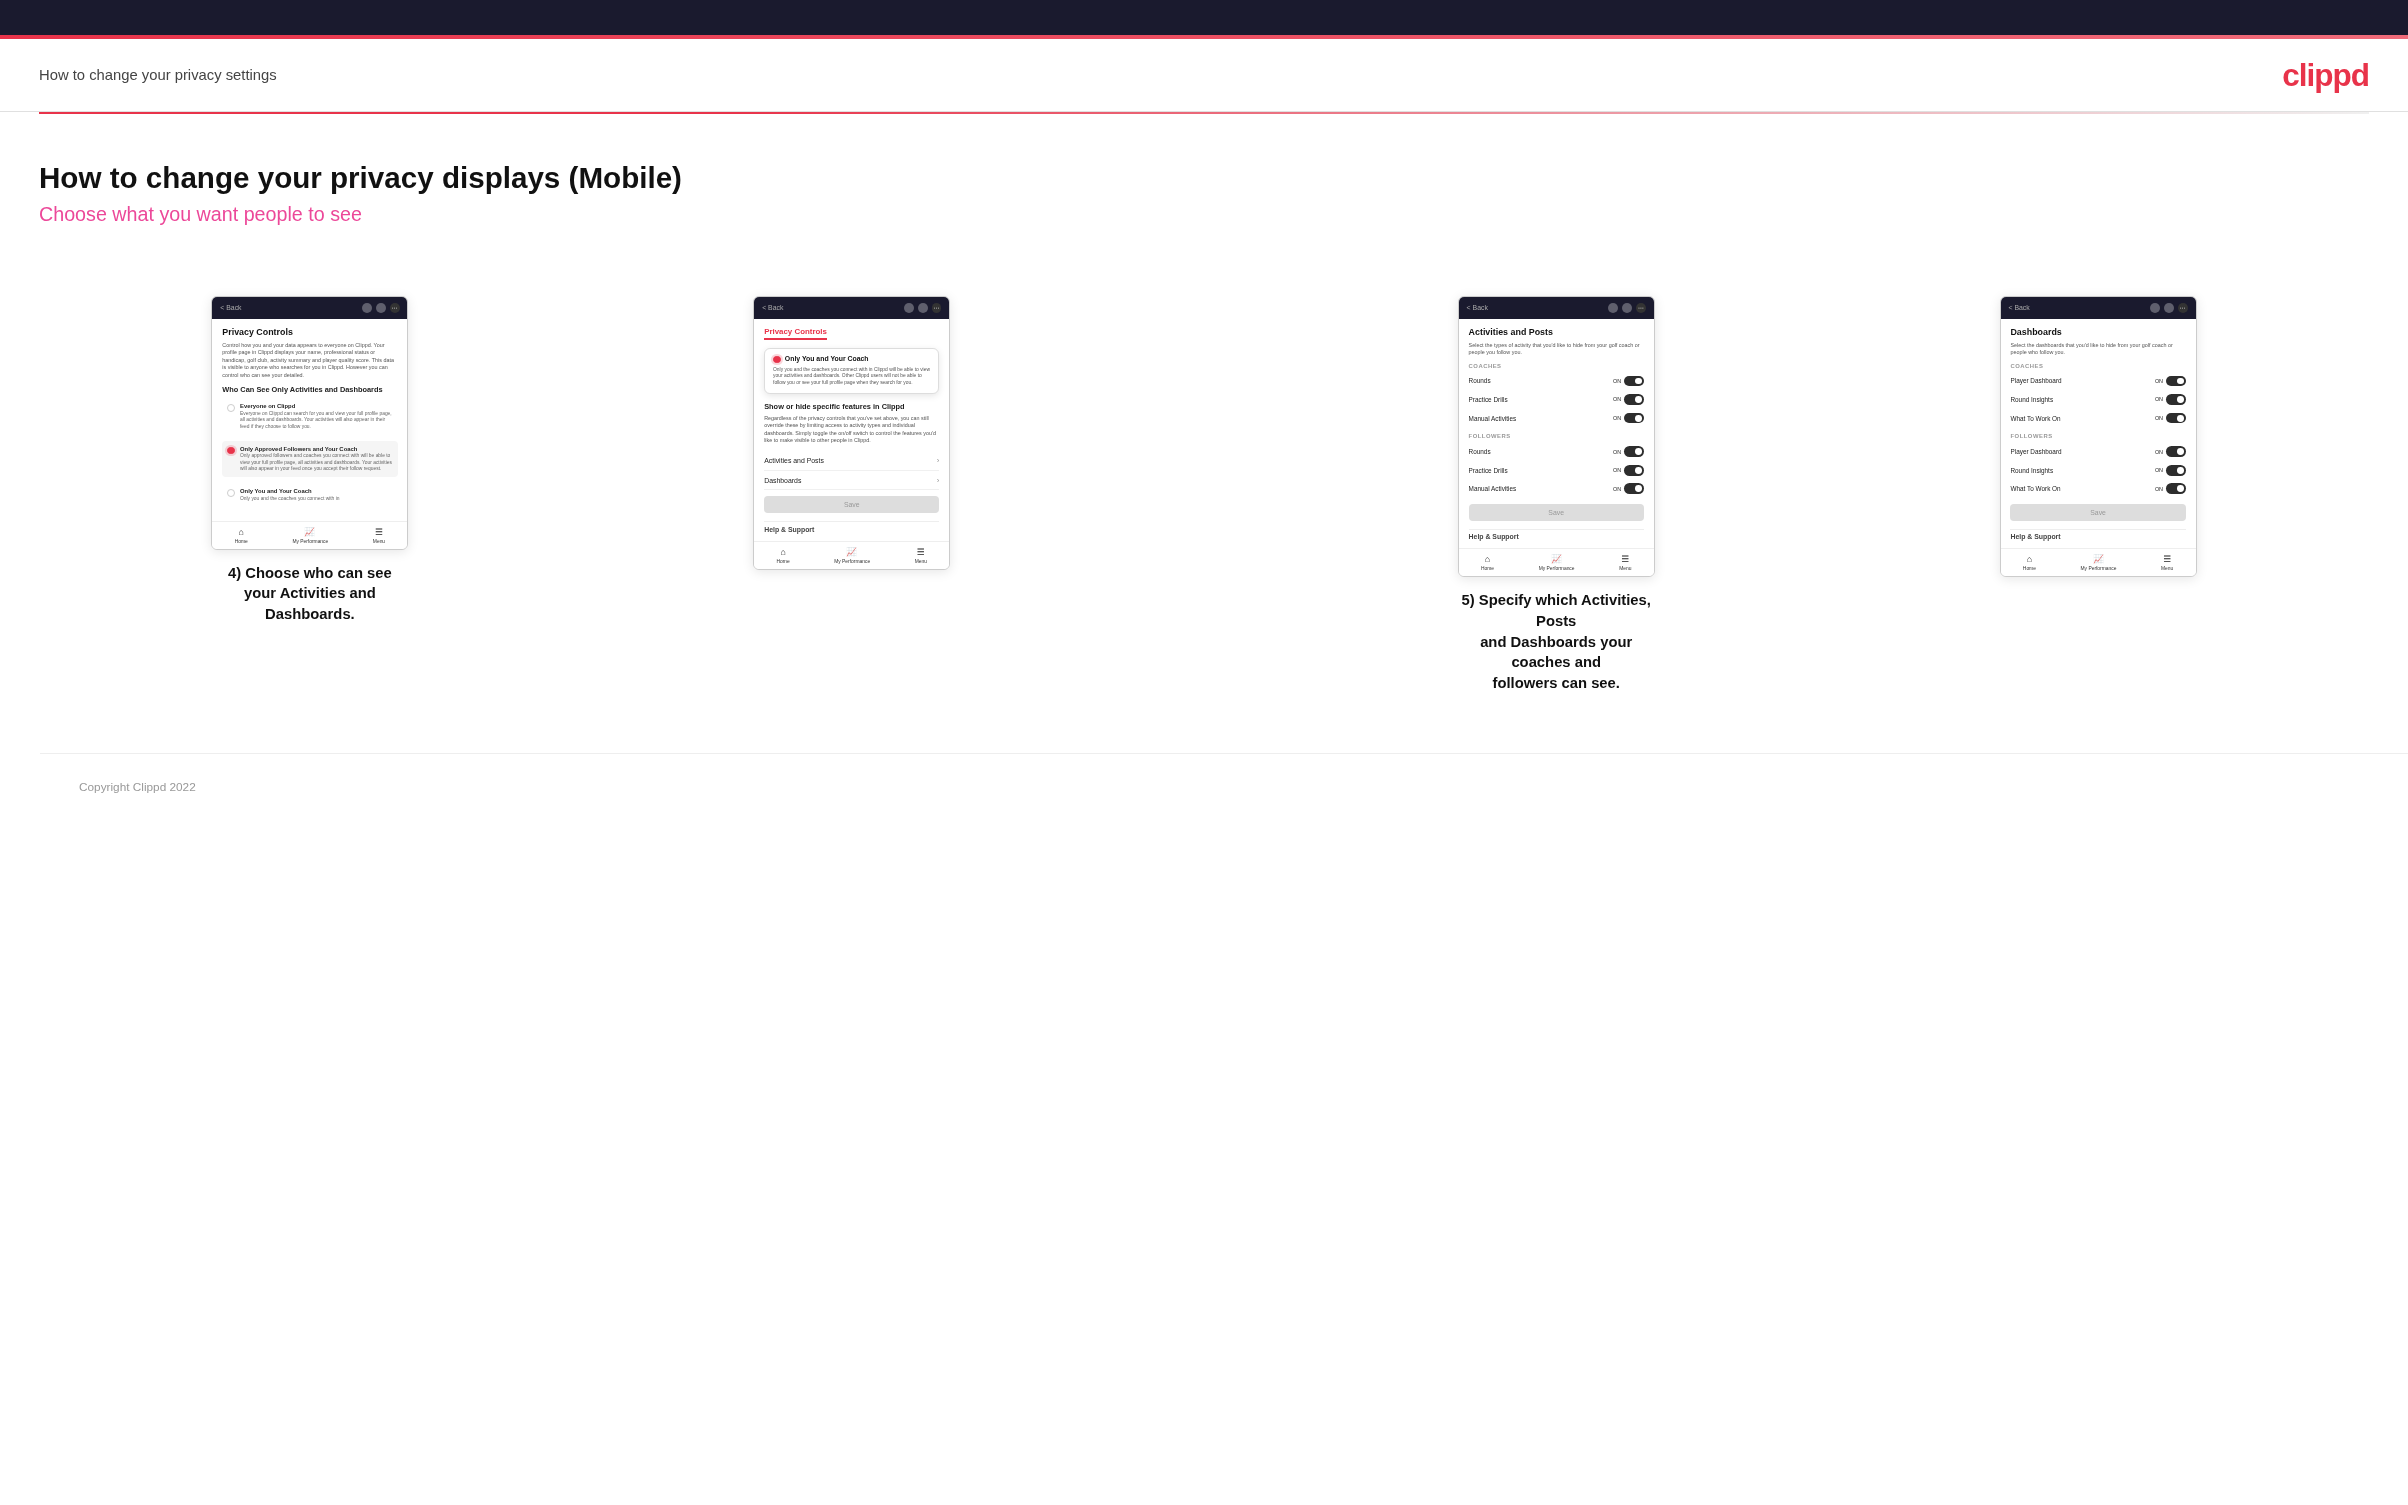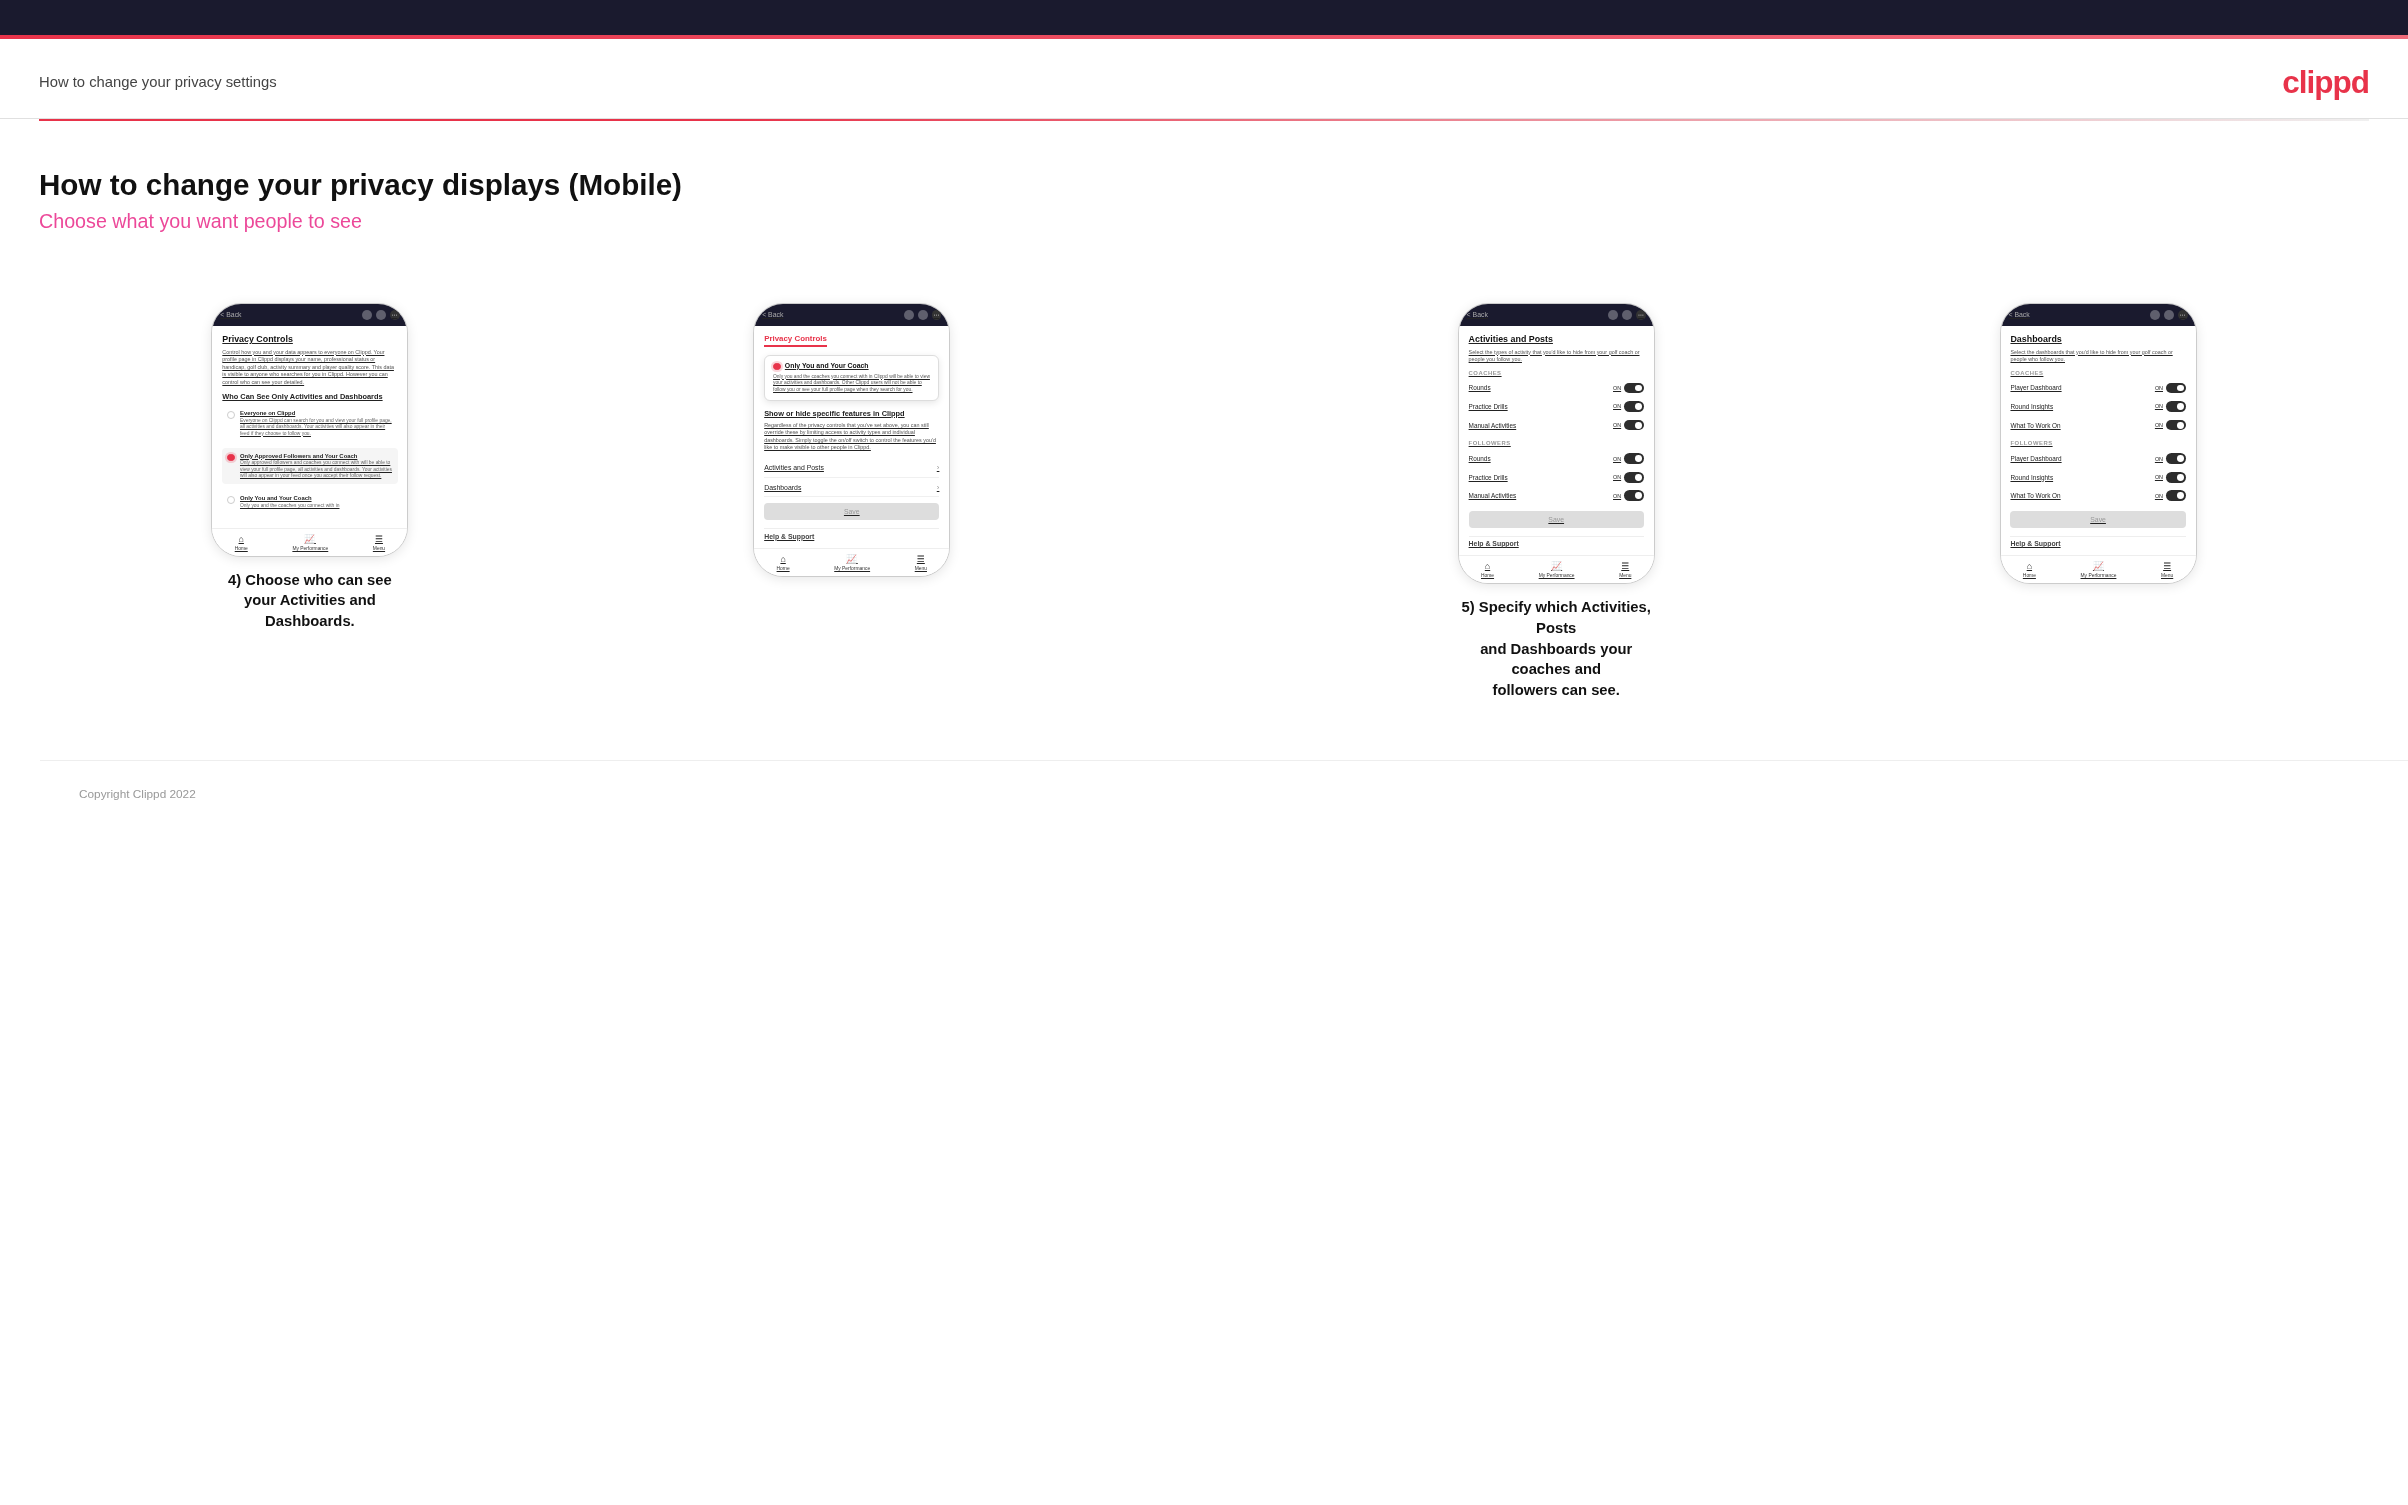--- a/index.html
+++ b/index.html
@@ -24,21 +24,20 @@
       width: 100%;
     }
 
     
     .header {
       display: flex;
       align-items: center;
       justify-content: space-between;
       padding: 17.7px 39px;
       border-bottom: 1px solid #e0e0e0;
-      margin-top: 7px;
     }
     .header-title {
       font-size: 14.8px;
       color: #444;
     }
     .logo {
       font-size: 31.5px;
       font-weight: 800;
       color: #e8334a;
       letter-spacing: -1px;
@@ -80,25 +79,24 @@
       flex-direction: column;
       align-items: center;
       flex: 1;
     }
 
     
     .phone-mockup {
       width: 197px;
       background: #fff;
       border: 1.5px solid #ccc;
-      border-radius: 30px;
+      border-radius: 6px;
       overflow: hidden;
       box-shadow: 0 2px 11.8px rgba(0,0,0,0.10);
       font-size: 6.9px;
-      text-decoration: underline;
     }
     .phone-nav-bar {
       background: #1a1a2e;
       display: flex;
       align-items: center;
       justify-content: space-between;
       padding: 5.9px 7.9px;
       color: #fff;
       font-size: 6.9px;
     }

